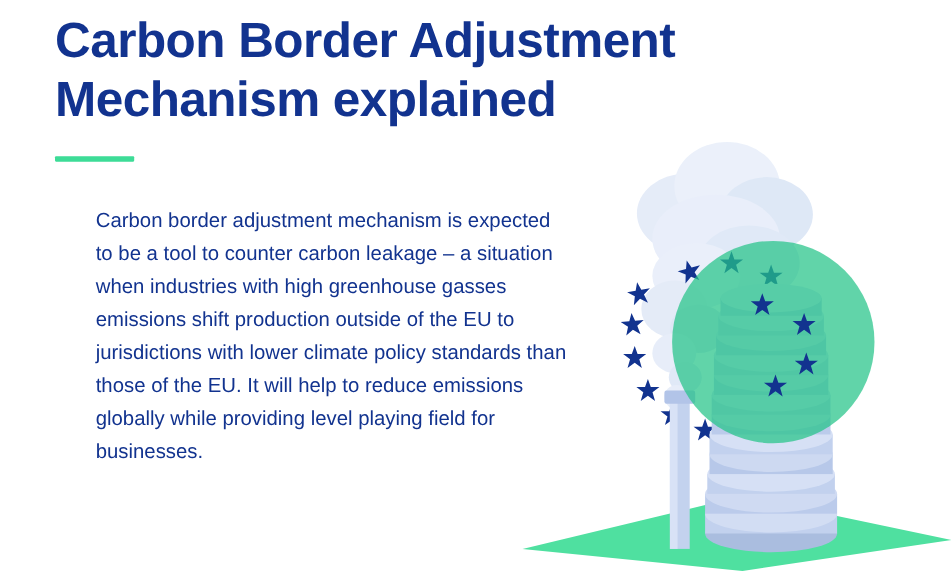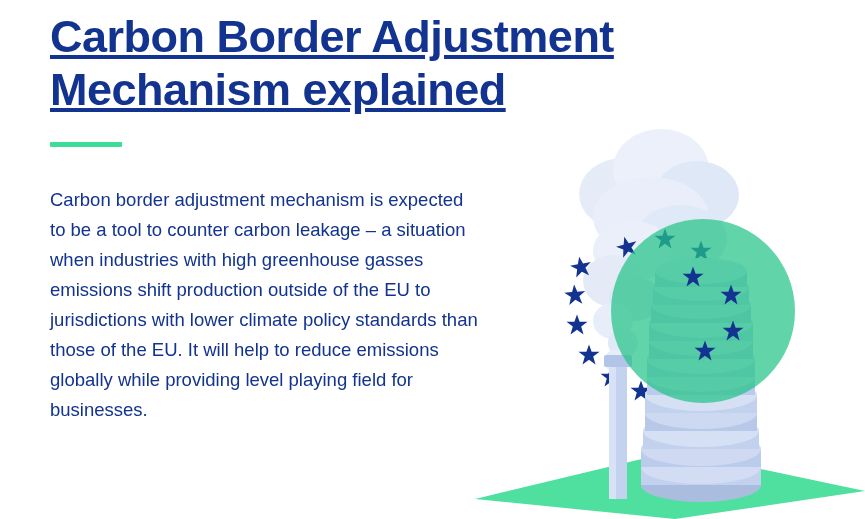--- a/index.html
+++ b/index.html
@@ -29,36 +29,36 @@
     width: 470px;
   }
   .title {
     font-size: 45px;
     line-height: 1.18;
     font-weight: bold;
     color: #12338f;
     letter-spacing: -0.5px;
     margin: 0;
     width: 660px;
-    text-decoration: underline;
   }
   .rule {
     margin-top: 26px;
     width: 72px;
     height: 5px;
     background: #3ddc97;
     border-radius: 1px;
   }
   .body-text {
     margin-top: 38px;
     font-size: 18.5px;
     line-height: 1.62;
     color: #12338f;
     font-weight: 500;
     width: 430px;
+    margin-left: 37px;
   }
 
   
   .illustration {
     position: absolute;
     right: 0;
     bottom: 0;
     width: 400px;
     height: 420px;
   }

